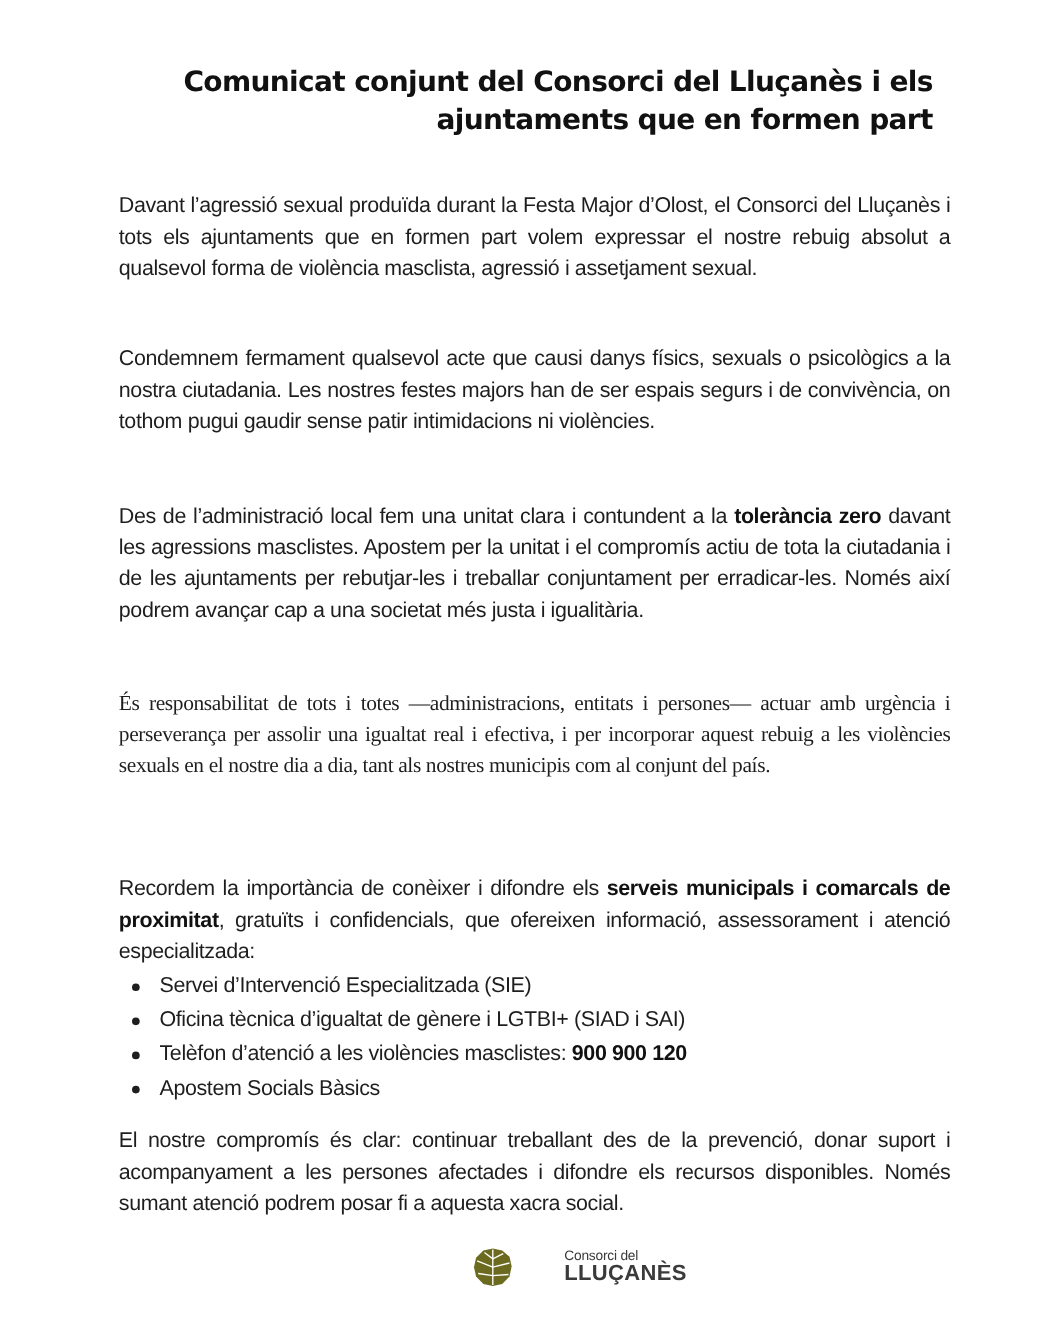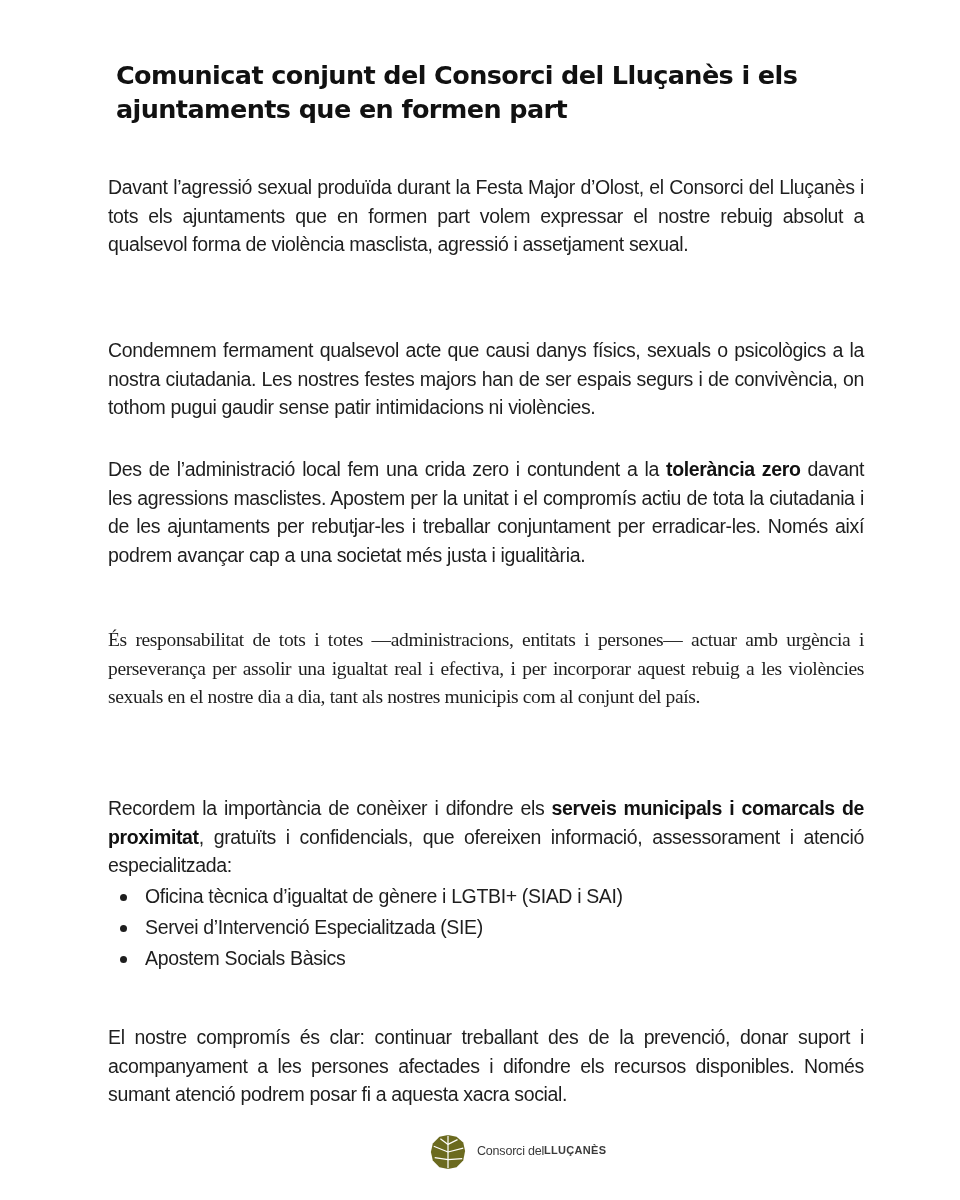--- a/index.html
+++ b/index.html
@@ -1,56 +1,57 @@
 <!DOCTYPE html>
 <html><head>
 <meta charset="utf-8">
 <style>
   html, body { margin: 0; padding: 0; background: #ffffff; }
   body { width: 960px; height: 1200px; position: relative; overflow: hidden;
          font-family: "Liberation Sans", "DejaVu Sans", sans-serif; color: #1a1a1a; }
-  .title { position: absolute; top: 58px; left: 116px; width: 760px; text-align: left;
+  .title { position: absolute; top: 58px; left: 88px; width: 760px; text-align: right;
            font-family: "DejaVu Sans", sans-serif; font-weight: bold; font-size: 25.5px;
            line-height: 34px; letter-spacing: -0.6px; color: #111; margin: 0; }
   .content { position: absolute; left: 108px; width: 756px; top: 170px; }
   p { margin: 0; font-size: 19.5px; line-height: 28.6px; text-align: justify;
       letter-spacing: -0.35px; color: #1e1e1e; }
   .p1 { position: absolute; top: 3px; }
-  .p2 { position: absolute; top: 142px; margin-top: 24px; }
+  .p2 { position: absolute; top: 142px; }
   .p3 { position: absolute; top: 285px; }
   .p4 { position: absolute; top: 456px; font-family: Liberation Serif, serif; }
   .p5 { position: absolute; top: 624px; }
   .p6 { position: absolute; top: 853px; }
   b { font-weight: bold; color: #111; }
   ul { position: absolute; top: 711px; left: 0; margin: 0; padding: 0; list-style: none; }
   li { font-size: 19.5px; line-height: 31px; letter-spacing: -0.35px; color: #1e1e1e;
        position: relative; padding-left: 37px; }
   li .bullet { position: absolute; left: 12px; top: 13px; width: 7px; height: 7px;
                border-radius: 50%; background: #1e1e1e; }
   .logo { position: absolute; top: 1133px; left: 429px; display: flex; align-items: center; gap: 10px; }
   .logo svg { width: 38px; height: 38px; }
-  .logo-text { display: flex; flex-direction: row; line-height: 1.05; }
+  .logo-text { display: flex; flex-direction: column; line-height: 1.05; margin-left: 36px; }
   .logo-line1 { font-size: 12.5px; color: #3a3a3a; letter-spacing: -0.2px; }
-  .logo-line2 { font-size: 11px; color: #3a3a3a; font-weight: bold; letter-spacing: 0.3px; }
+  .logo-line2 { font-size: 20px; color: #3a3a3a; font-weight: bold; letter-spacing: 0.3px; }
 </style>
 </head>
 <body>
 
 <h1 class="title">Comunicat conjunt del Consorci del Lluçanès i els ajuntaments que en formen part</h1>
 
 <div class="content">
   <p class="p1">Davant l’agressió sexual produïda durant la Festa Major d’Olost, el Consorci del Lluçanès i tots els ajuntaments que en formen part volem expressar el nostre rebuig absolut a qualsevol forma de violència masclista, agressió i assetjament sexual.</p>
   <p class="p2">Condemnem fermament qualsevol acte que causi danys físics, sexuals o psicològics a la nostra ciutadania. Les nostres festes majors han de ser espais segurs i de convivència, on tothom pugui gaudir sense patir intimidacions ni violències.</p>
-  <p class="p3"><span>Des de l’administració local fem una crida zero i contundent a la </span><b>tolerància zero</b><span> davant les agressions masclistes. Apostem per la unitat i el compromís actiu de tota la ciutadania i de les ajuntaments per rebutjar-les i treballar conjuntament per erradicar-les. Només així podrem avançar cap a una societat més justa i igualitària.</span></p>
+  <p class="p3"><span>Des de l’administració local fem una unitat clara i contundent a la </span><b>tolerància zero</b><span> davant les agressions masclistes. Apostem per la unitat i el compromís actiu de tota la ciutadania i de les ajuntaments per rebutjar-les i treballar conjuntament per erradicar-les. Només així podrem avançar cap a una societat més justa i igualitària.</span></p>
   <p class="p4">És responsabilitat de tots i totes —administracions, entitats i persones— actuar amb urgència i perseverança per assolir una igualtat real i efectiva, i per incorporar aquest rebuig a les violències sexuals en el nostre dia a dia, tant als nostres municipis com al conjunt del país.</p>
   <p class="p5"><span>Recordem la importància de conèixer i difondre els </span><b>serveis municipals i comarcals de proximitat</b><span>, gratuïts i confidencials, que ofereixen informació, assessorament i atenció especialitzada:</span></p>
 
   <ul>
+    <li><span class="bullet"></span><span>Servei d’Intervenció Especialitzada (SIE)</span><b></b></li>
     <li><span class="bullet"></span><span>Oficina tècnica d’igualtat de gènere i LGTBI+ (SIAD i SAI)</span><b></b></li>
-    <li><span class="bullet"></span><span>Servei d’Intervenció Especialitzada (SIE)</span><b></b></li>
+    <li><span class="bullet"></span><span>Telèfon d’atenció a les violències masclistes: </span><b>900 900 120</b></li>
     <li><span class="bullet"></span><span>Apostem Socials Bàsics</span><b></b></li>
   </ul>
 
   <p class="p6">El nostre compromís és clar: continuar treballant des de la prevenció, donar suport i acompanyament a les persones afectades i difondre els recursos disponibles. Només sumant atenció podrem posar fi a aquesta xacra social.</p>
 </div>
 
 <div class="logo">
   <svg viewBox="0 0 40 40">
     <polygon id="logo-shape" points="20,2 29,4 36,10 38,19 36,29 29,36 20,38 11,36 4,29 2,20 4,11 11,4" fill="#6b6a1f"></polygon>
     <g stroke="#ffffff" stroke-width="1.3" fill="none">

